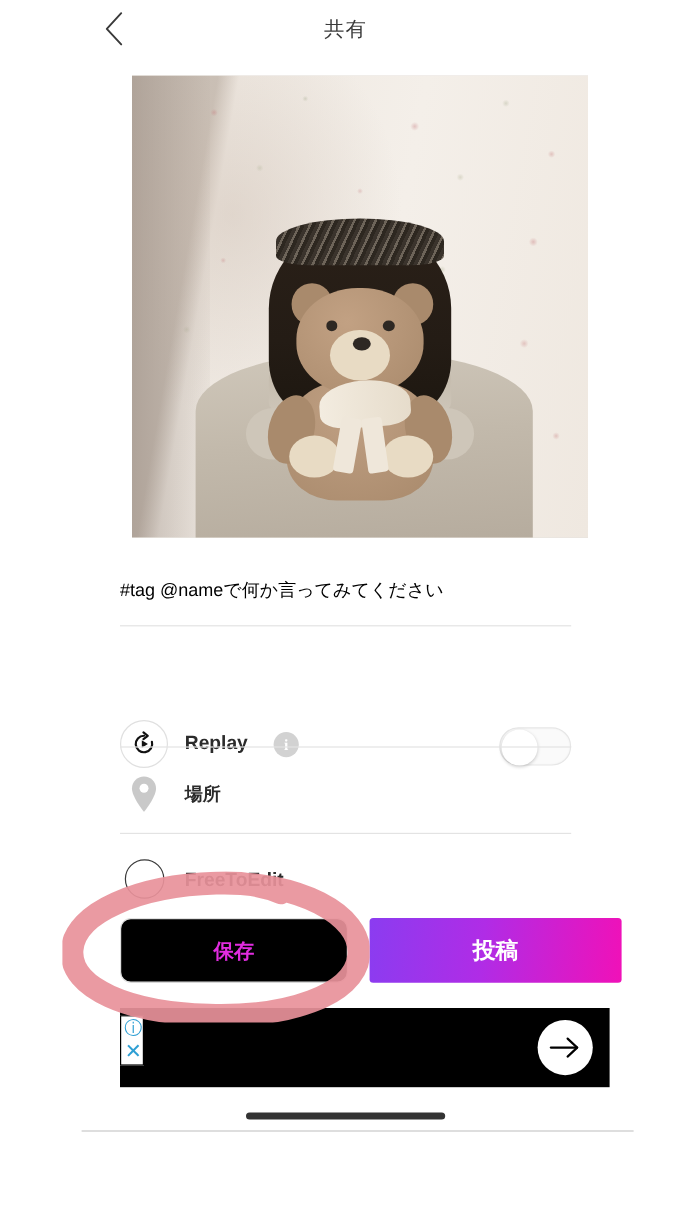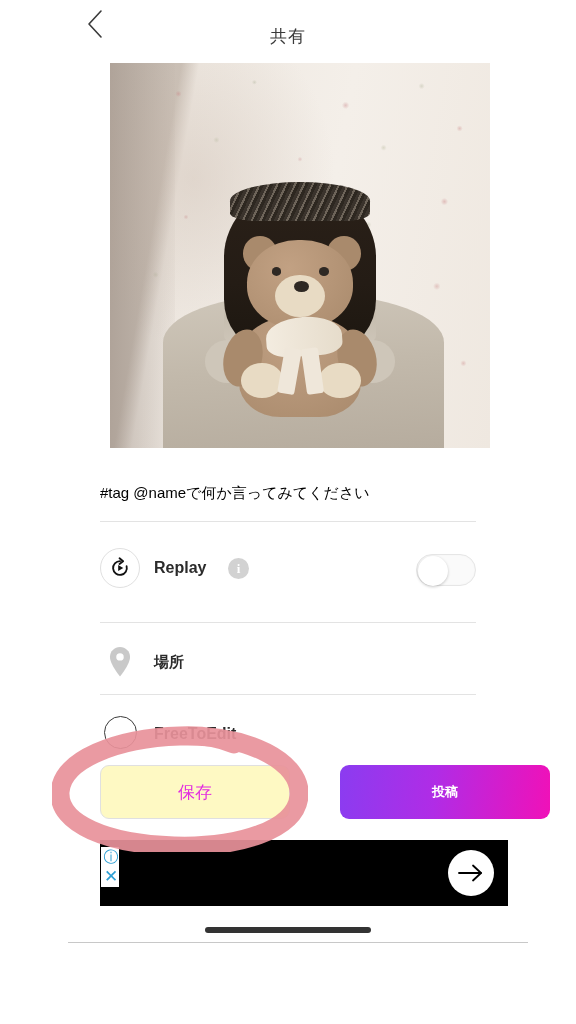--- a/index.html
+++ b/index.html
@@ -24,21 +24,21 @@
   #back-btn {
     position:absolute; left:10px; top:6px;
     width:36px; height:36px;
     display:flex; align-items:center; justify-content:center;
     cursor:pointer;
   }
   #back-btn svg { display:block; }
   #header-title {
     position:absolute; left:0; top:0; width:440px; height:48px;
     display:flex; align-items:center; justify-content:center;
-    font-size:17px; color:#3a3a3a; letter-spacing:1px;margin-top:12px;
+    font-size:17px; color:#3a3a3a; letter-spacing:1px;
   }
 
   
   #photo-wrap {
     position:absolute; left:42px; top:63px;
     width:380px; height:385px;
     overflow:hidden;
     background:#d9d2cb;
   }
   #photo { position:absolute; inset:0; }
@@ -157,21 +157,21 @@
     font-size:15px; color:#000000; line-height:30px;
     white-space:nowrap;
   }
   .hr {
     position:absolute; height:1px; background:#e3e3e3;
   }
   #hr-caption { left:32px; top:521px; width:376px; }
 
   
   .opt-row { position:absolute; left:32px; width:376px; height:62px; }
-  #row-replay { top:536px; }
+  #row-replay { top:588px; }
   #hr-replay  { left:32px; top:622px; width:376px; }
   #row-place  { top:630px; }
   #hr-place   { left:32px; top:694px; width:376px; }
   #row-free   { top:702px; }
 
   .opt-icon {
     position:absolute; left:0; top:12px;
     width:40px; height:40px;
     display:flex; align-items:center; justify-content:center;
   }
@@ -210,34 +210,33 @@
     position:absolute; left:4px; top:14px;
     width:33px; height:33px; border-radius:50%;
     border:1.5px solid #3a3a3a; background:#ffffff;
   }
 
   
   #btn-save {
     position:absolute; left:32px; top:765px;
     width:190px; height:54px;
     border:1px solid #e0e0e0; border-radius:9px;
-    background:#fef9c3;
-    display:flex; align-items:center; justify-content:center;
-    font-size:17px; font-weight:normal; color:#e22ce0;
+    background:#000000;
+    display:flex; align-items:center; justify-content:center;
+    font-size:17px; font-weight:bold; color:#e22ce0;
     cursor:pointer;
   }
   #btn-post {
     position:absolute; left:240px; top:765px;
     width:210px; height:54px;
-    border-radius:9px;
+    border-radius:3px;
     background:linear-gradient(95deg,#8b3cf0 0%, #b02ce6 45%, #f011b8 100%);
     display:flex; align-items:center; justify-content:center;
-    font-size:13px; font-weight:bold; color:#ffffff;
+    font-size:19px; font-weight:bold; color:#ffffff;
     cursor:pointer;
-    margin-left:32px;
   }
 
   
   #ad-banner {
     position:absolute; left:32px; top:840px;
     width:408px; height:66px;
     background:#000000;
     overflow:hidden;
   }
   #ad-text {

